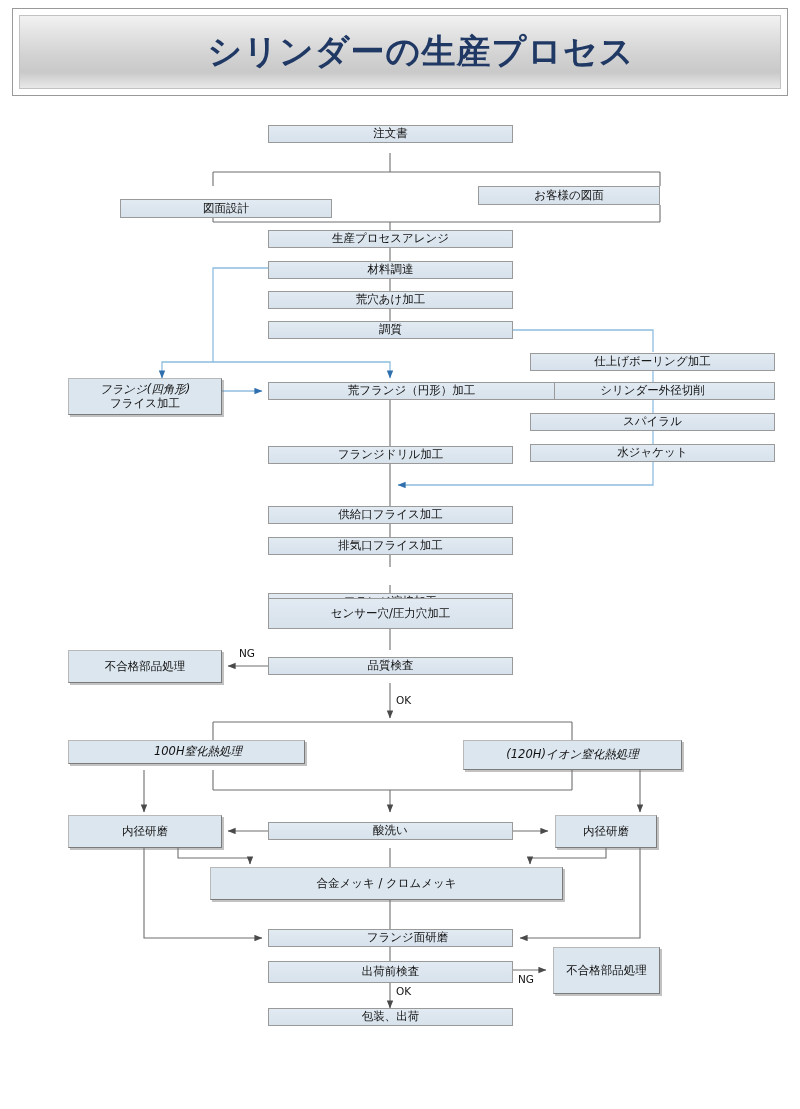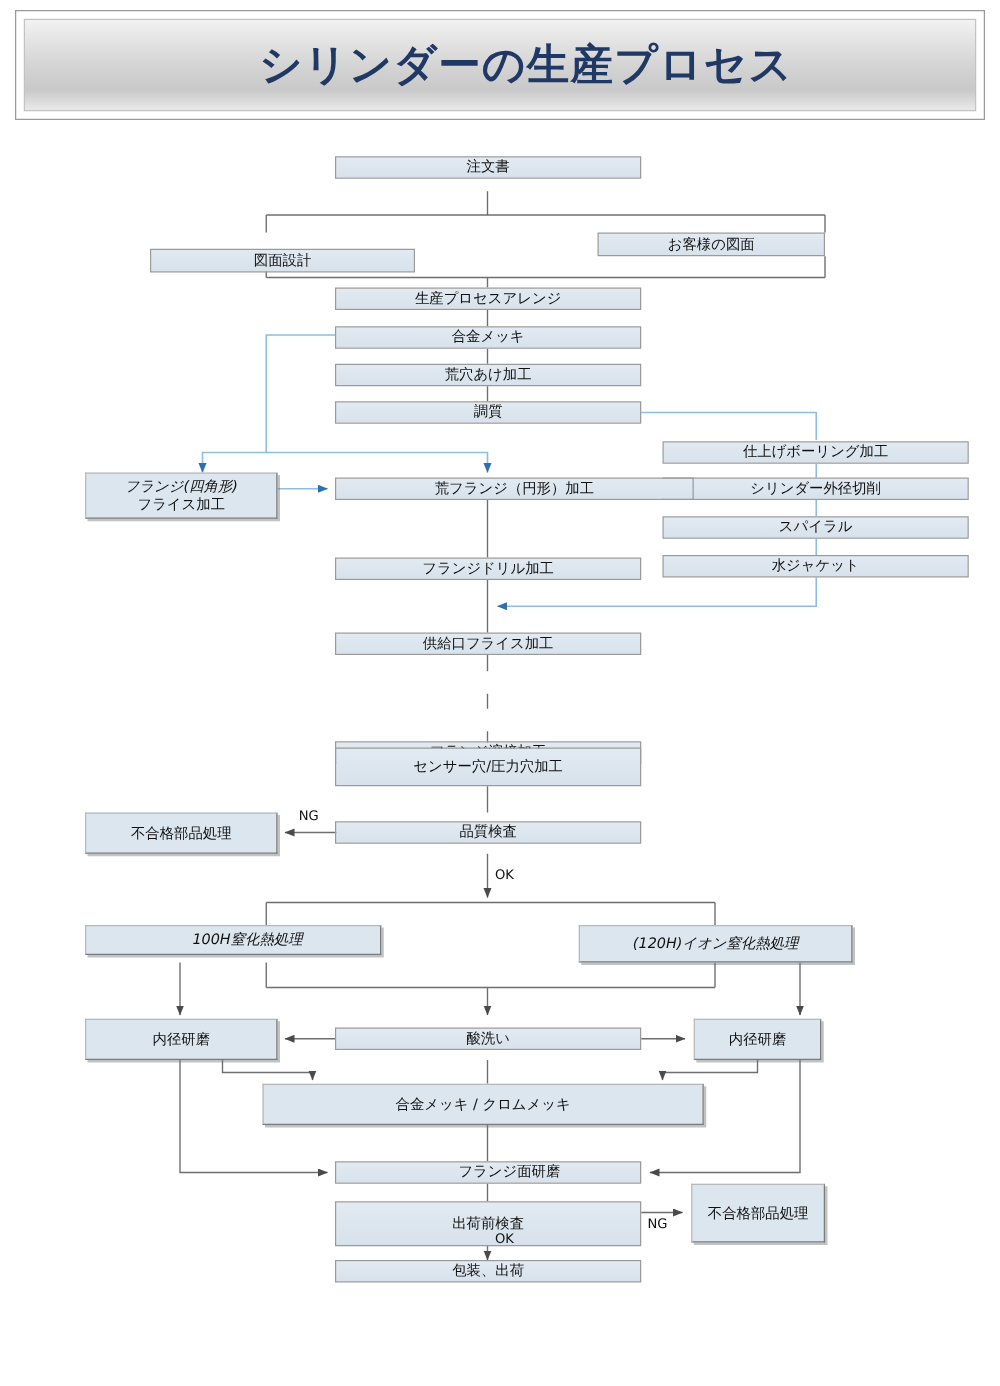--- a/index.html
+++ b/index.html
@@ -171,21 +171,21 @@
 
   <div class="node flat" style="left:478px;top:186px;width:182px;height:19px;">
     <span>お客様の図面</span>
   </div>
 
   <div class="node flat" style="left:268px;top:230px;width:245px;height:18px;">
     <span>生産プロセスアレンジ</span>
   </div>
 
   <div class="node flat" style="left:268px;top:261px;width:245px;height:18px;">
-    <span>合金メッキ</span>
+    <span>材料調達</span>
   </div>
 
   <div class="node flat" style="left:268px;top:291px;width:245px;height:18px;">
     <span>荒穴あけ加工</span>
   </div>
 
   <div class="node flat" style="left:268px;top:321px;width:245px;height:18px;">
     <span>調質</span>
   </div>
 
@@ -215,20 +215,23 @@
   </div>
 
   <div class="node flat" style="left:268px;top:446px;width:245px;height:18px;">
     <span>フランジドリル加工</span>
   </div>
 
   <div class="node flat" style="left:268px;top:506px;width:245px;height:18px;">
     <span>供給口フライス加工</span>
   </div>
 
+  <div class="node flat" style="left:268px;top:537px;width:245px;height:18px;">
+    <span>排気口フライス加工</span>
+  </div>
 
   <div class="node flat" style="left:268px;top:593px;width:245px;height:18px;">
     <span>フランジ溶接加工</span>
   </div>
 
   <div class="node flat" style="left:268px;top:598px;width:245px;height:31px;">
     <span>センサー穴/圧力穴加工</span>
   </div>
 
   <div class="node flat" style="left:268px;top:657px;width:245px;height:18px;">
@@ -260,21 +263,21 @@
   </div>
 
   <div class="node shadow" style="left:210px;top:867px;width:353px;height:33px;">
     <span>合金メッキ / クロムメッキ</span>
   </div>
 
   <div class="node flat" style="left:268px;top:929px;width:245px;height:18px;padding-left:34px;">
     <span>フランジ面研磨</span>
   </div>
 
-  <div class="node flat" style="left:268px;top:961px;width:245px;height:36px;">
+  <div class="node flat" style="left:268px;top:961px;width:245px;height:22px;">
     <span>出荷前検査</span>
   </div>
 
   <div class="node shadow" style="left:553px;top:947px;width:107px;height:47px;">
     <span>不合格部品処理</span>
   </div>
 
   <div class="node flat" style="left:268px;top:1008px;width:245px;height:18px;">
     <span>包装、出荷</span>
   </div>

